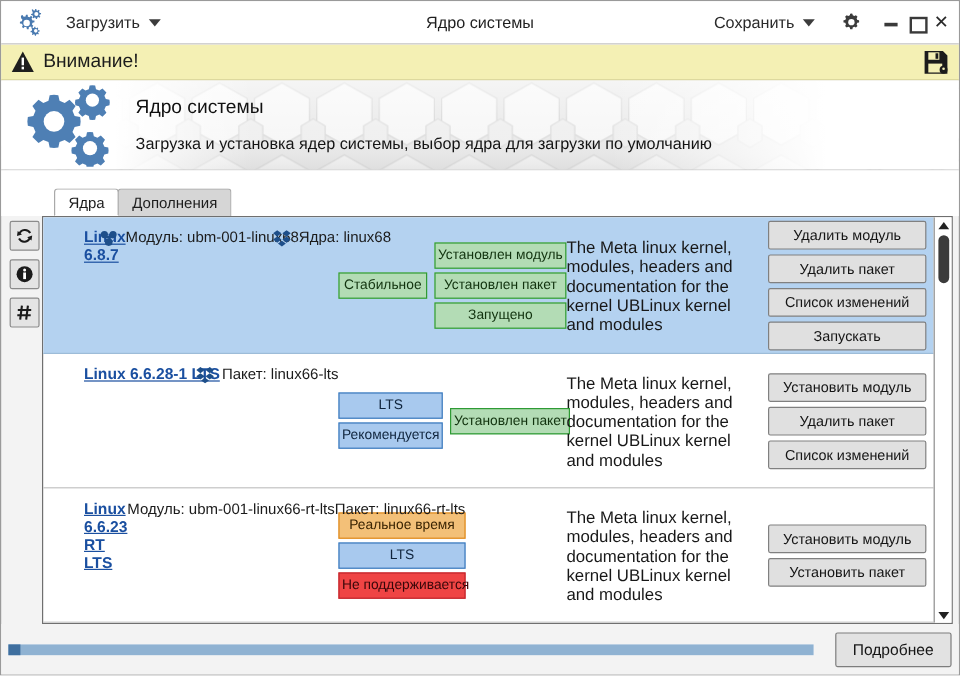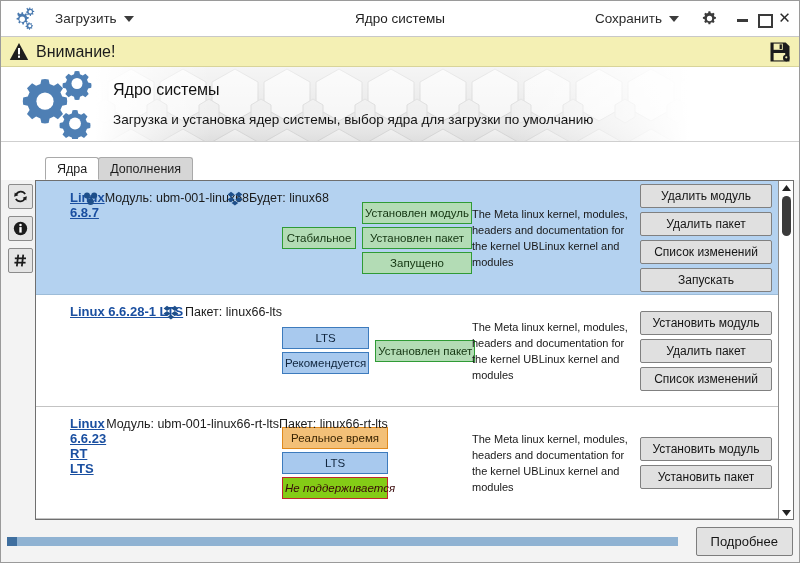--- a/index.html
+++ b/index.html
@@ -142,24 +142,24 @@
   .bcol.c1 { width: 106px; }
   .bcol.c2 { width: 126px; justify-content: space-between; }
   .badge {
     font-size: 11.5px; text-align: center;
     padding: 3px 2px; border: 1px solid #333; line-height: 14px;
     white-space: nowrap; cursor: default;
   }
   .b-green  { background: #b3dcb5; border-color: #2f9b35; color: #12330f; }
   .b-blue   { background: #a8c9ee; border-color: #3d7bbd; color: #10253d; }
   .b-orange { background: #f3c078; border-color: #e08a1e; color: #3a2403; }
-  .b-red    { background: #84cc16; border-color: #c0272d; color: #380709; font-style: italic; }
+  .b-red    { background: #ef4444; border-color: #c0272d; color: #380709; }
 
   .kdesc {
-    flex: 1; min-width: 0; font-size: 11px; color: #181818;
+    flex: 1; min-width: 0; font-size: 14px; color: #181818;
     line-height: 16px; display: flex; align-items: center; padding-right: 8px;
   }
 
   .kacts { width: 132px; flex: 0 0 132px; display: flex; flex-direction: column; gap: 4px; justify-content: center; }
   .abtn {
     font-size: 12px; color: #151515; text-align: center;
     background: #e0e0e0; border: 1px solid #808080; border-radius: 2px;
     padding: 4px 2px; line-height: 14px; cursor: default; white-space: nowrap;
   }
 
@@ -347,21 +347,21 @@
                 <svg viewBox="0 0 16 15" width="16" height="15">
                   <g fill="#1e4f8a">
                     <polygon points="4,0.8 0.6,3.4 4,6 7.6,3.4"></polygon>
                     <polygon points="11.8,0.8 8.3,3.4 11.8,6 15.3,3.4"></polygon>
                     <polygon points="0.6,8.6 4,6 7.6,8.6 4,11.2"></polygon>
                     <polygon points="8.3,8.6 11.8,6 15.3,8.6 11.8,11.2"></polygon>
                     <polygon points="4.6,12 7.9,9.7 11.2,12 7.9,14.4"></polygon>
                   </g>
                 </svg>
               </span>
-              <span>Будет: linux68</span>
+              <span>Ядра: linux68</span>
             </div>
           </div>
           <div class="kbadges">
             <div class="bcol c1">
               <div class="badge b-green">Стабильное</div>
             </div>
             <div class="bcol c2">
               <div class="badge b-green">Установлен модуль</div>
               <div class="badge b-green">Установлен пакет</div>
               <div class="badge b-green">Запущено</div>

